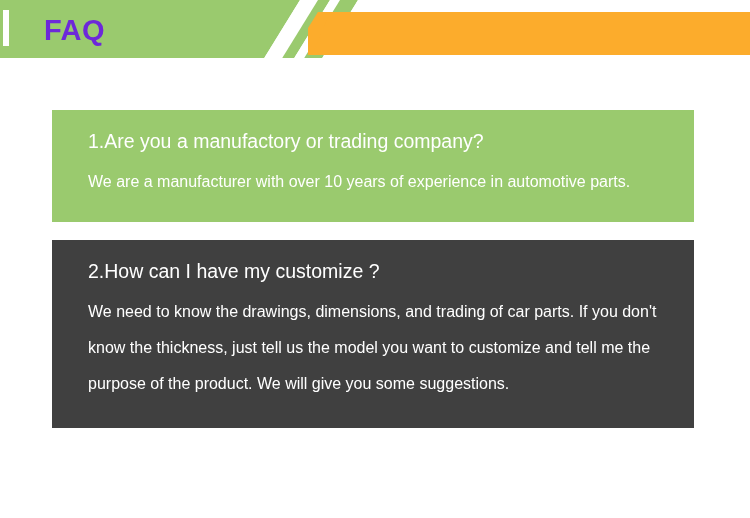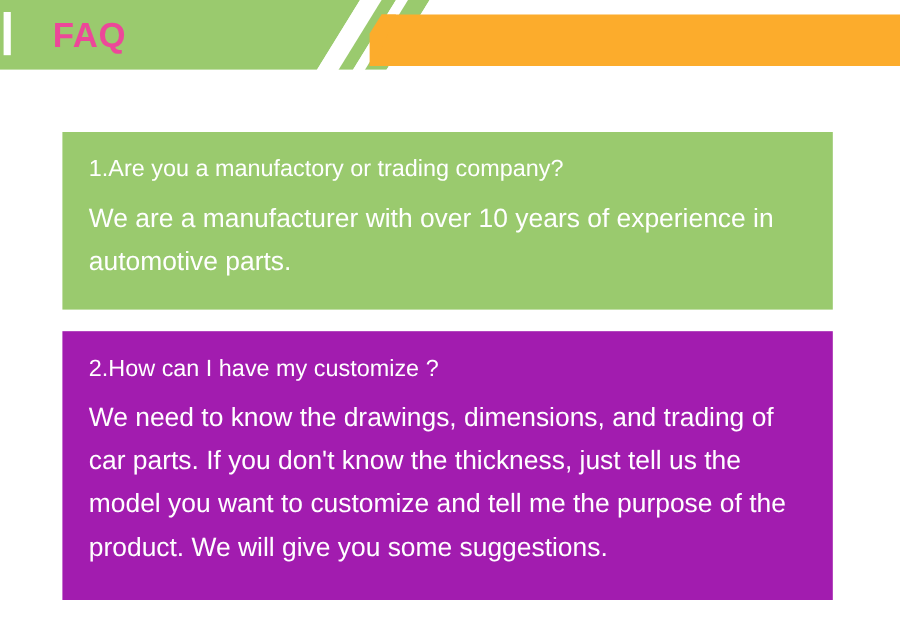--- a/index.html
+++ b/index.html
@@ -28,21 +28,21 @@
     left: 0;
     top: 0;
     display: block;
   }
   .header-title {
     position: absolute;
     left: 44px;
     top: 11px;
     font-size: 29px;
     font-weight: bold;
-    color: #ec4899;
+    color: #6d28d9;
     letter-spacing: 0.5px;
     line-height: 38px;
     z-index: 3;
   }
   .brand-logo {
     position: absolute;
     right: 8px;
     top: 8px;
     z-index: 3;
     text-align: right;
@@ -83,39 +83,39 @@
   
   .faq-list {
     position: absolute;
     left: 52px;
     top: 110px;
     width: 642px;
   }
   .faq-block {
     width: 642px;
     box-sizing: border-box;
-    padding: 14px 22px 18px 22px;
+    padding: 14px 22px 18px 36px;
     color: #ffffff;
   }
   .faq-block.green {
     background: #9ACA6E;
   }
   .faq-block.orange {
-    background: #a21caf;
+    background: #404040;
     margin-top: 18px;
   }
   .faq-question {
     font-size: 19.5px;
     line-height: 34px;
     font-weight: normal;
     margin: 0 0 6px 0;
     color: #ffffff;
   }
   .faq-answer {
-    font-size: 22px;
+    font-size: 16px;
     line-height: 36px;
     font-weight: normal;
     margin: 0;
     color: #ffffff;
   }
   .faq-block.green .faq-answer {
     padding-bottom: 4px;
   }
   .faq-block.orange {
     padding-bottom: 26px;

